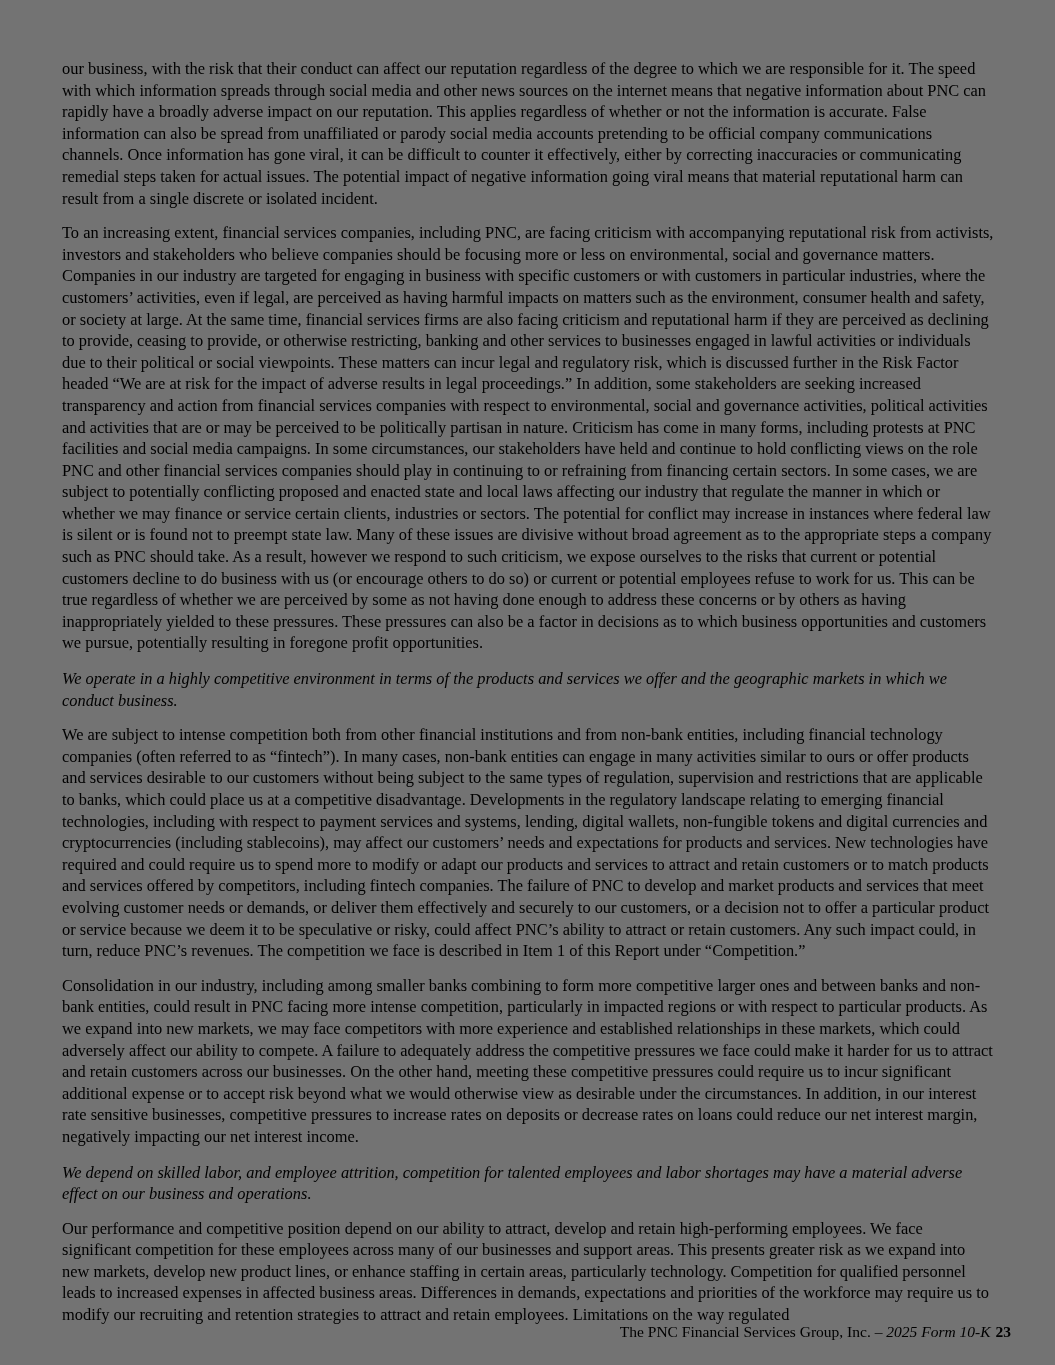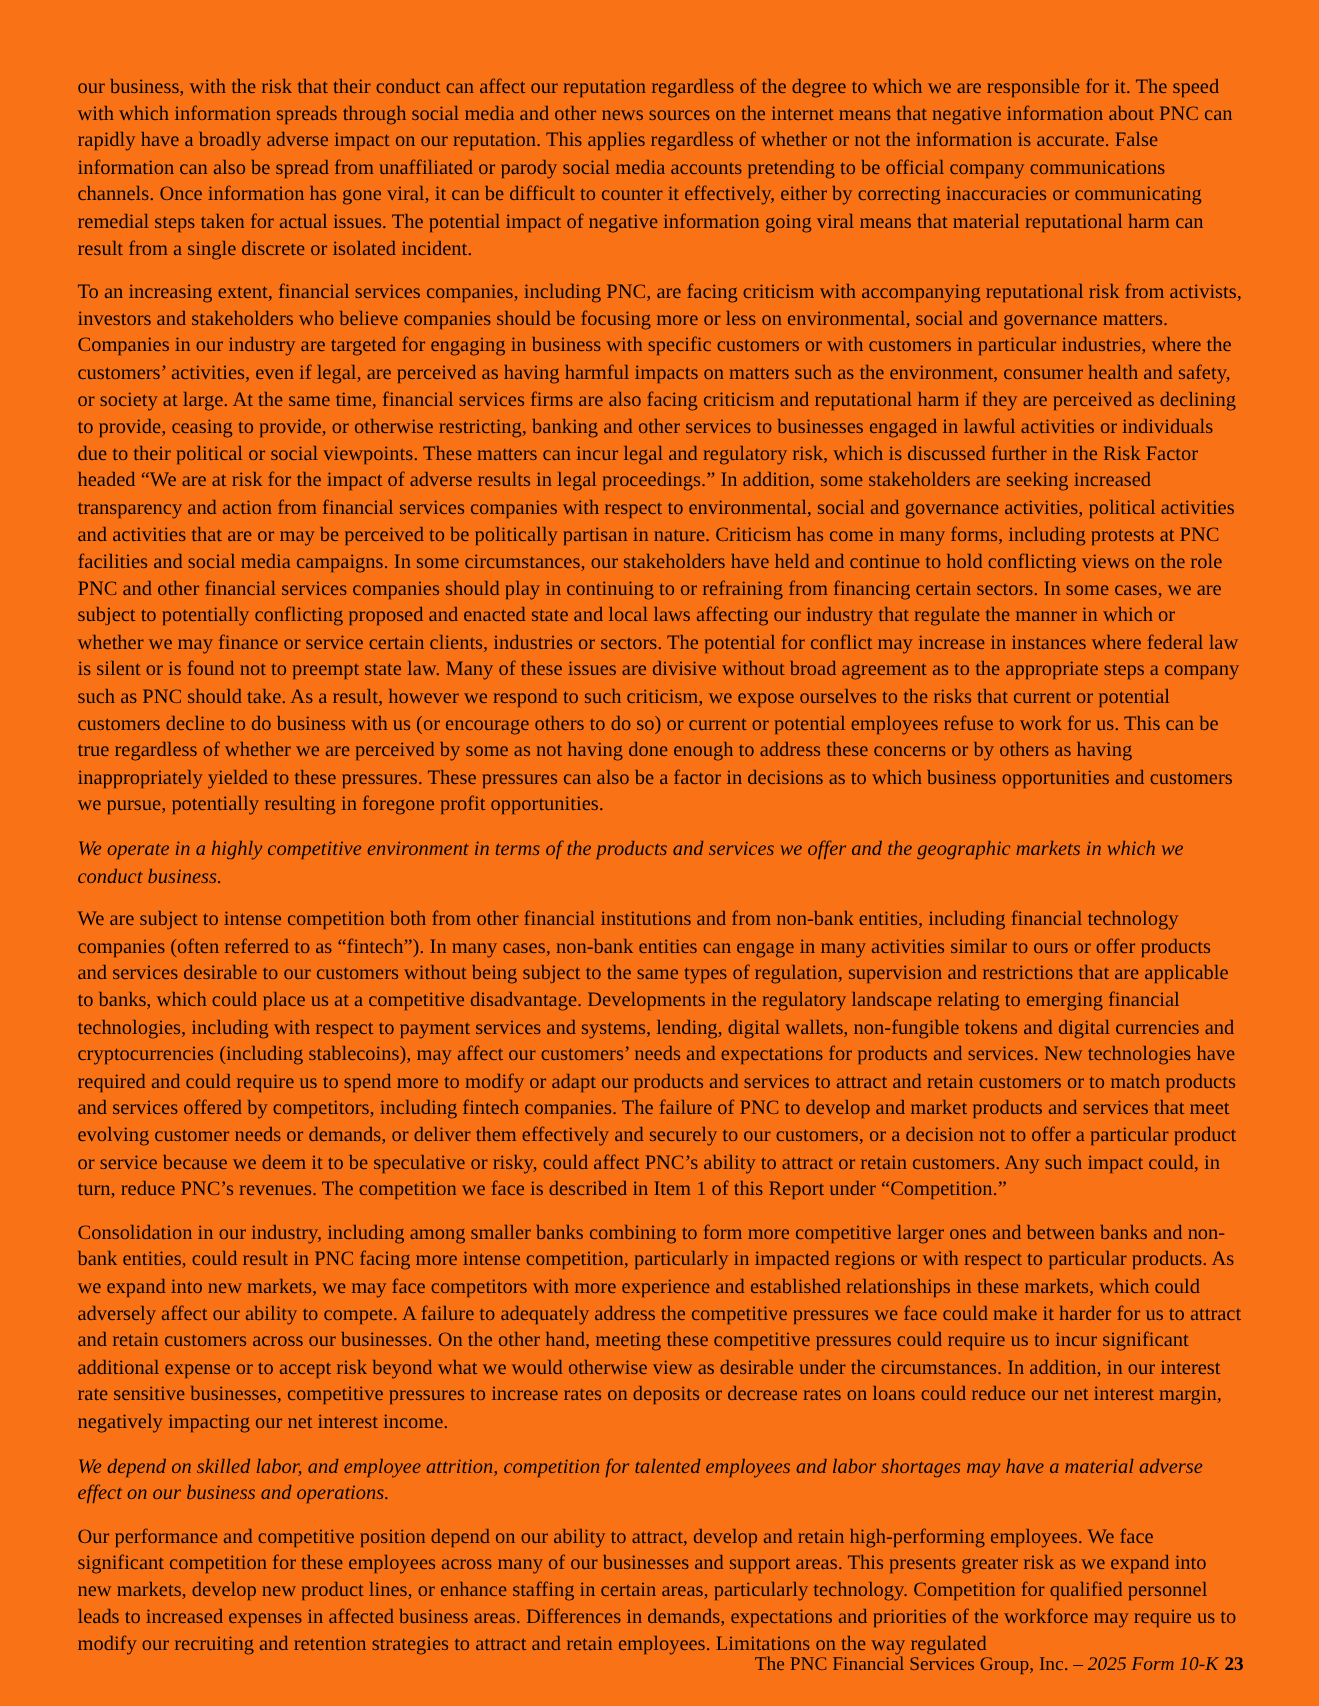--- a/index.html
+++ b/index.html
@@ -4,41 +4,41 @@
 <style>
   html, body {
     margin: 0;
     padding: 0;
     background: #ffffff;
   }
   .page {
     position: relative;
     width: 1055px;
     height: 1365px;
-    background: #f97316;
+    background: #737373;
     color: #000000;
     font-family: "Liberation Serif", serif;
     font-size: 16.4px;
     line-height: 21.6px;
     box-sizing: border-box;
     padding: 58px 60px 0 62px;
     text-align: left;
   }
   .para {
     margin: 0 0 13px 0;
   }
   .heading {
     margin: 14px 0 13px 0;
     font-weight: normal;
     font-style: italic;
   }
   .footer {
     position: absolute;
     top: 1322px;
-    right: 60px;
+    right: 44px;
     font-size: 15.5px;
     line-height: 20px;
     white-space: nowrap;
   }
   .footer .italic {
     font-style: italic;
   }
   .footer .bold {
     font-weight: bold;
     margin-left: 5px;

